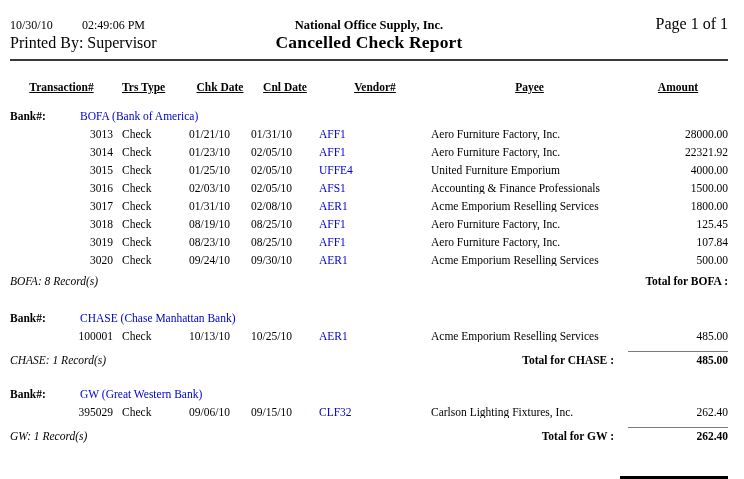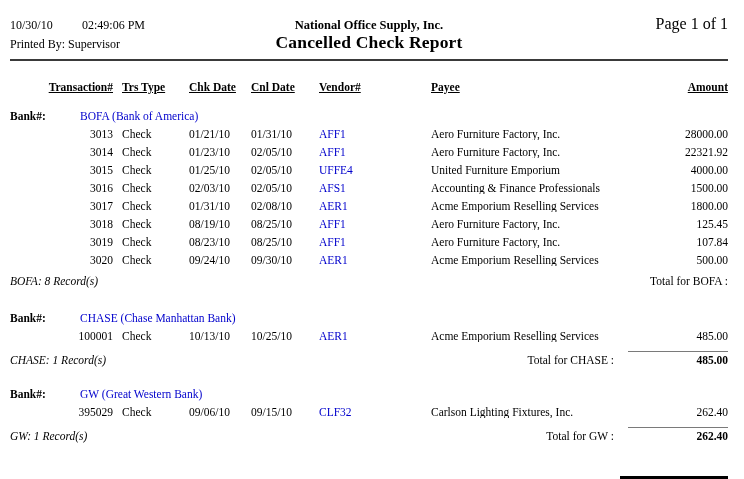--- a/index.html
+++ b/index.html
@@ -11,28 +11,28 @@
   }
   .page { position: relative; width: 744px; height: 479px; padding: 15px 16px 0 10px; }
 
   
   .hdr-line1 { display: flex; align-items: baseline; font-size: 12px; height: 17px; }
   .hdr-date { width: 72px; }
   .hdr-time { width: 110px; }
   .hdr-company { flex: 1; text-align: center; font-weight: bold; font-size: 12.5px; }
   .hdr-page { width: 182px; text-align: right; font-size: 16px; }
   .hdr-line2 { display: flex; align-items: baseline; height: 22px; }
-  .hdr-printedby { width: 182px; font-size: 12px; }
+  .hdr-printedby { width: 182px; font-size: 16px; }
   .hdr-title { flex: 1; text-align: center; font-weight: bold; font-size: 17.5px; letter-spacing: 0.2px; }
   .hdr-spacer { width: 182px; }
   .hdr-rule { border-top: 2px solid #3a3a3a; margin-top: 5px; }
 
   
   .cols-row { display: flex; margin-top: 20px; font-size: 11.5px; font-weight: bold; height: 16px; }
-  .cols-row .c { text-decoration: underline; }
+  .cols-row .c { text-decoration: underline; text-align: center; }
   .row { display: flex; font-size: 11.5px; height: 18px; align-items: baseline; }
   .c { white-space: nowrap; overflow: hidden; }
   .c-txn    { width: 103px; text-align: right; }
   .c-type   { width: 76px;  padding-left: 9px; }
   .c-chk    { width: 62px; }
   .c-cnl    { width: 68px; }
   .c-vendor { width: 112px; }
   .c-payee  { flex: 1; }
   .c-amount { width: 100px; text-align: right; }
   .cols-row .c-type { text-align: left; }
@@ -42,21 +42,21 @@
 
   .bank-row { display: flex; font-size: 11.5px; height: 16px; margin-top: 15px; align-items: baseline; }
   .bank-label { width: 70px; font-weight: bold; }
 
   .first-bank { margin-top: 13px; }
   .rows-block { margin-top: 2px; }
 
   .total-row { display: flex; align-items: baseline; font-size: 11.5px; margin-top: 3px; height: 22px; }
   .record-count { font-style: italic; }
   .spacer { flex: 1; }
-  .total-label { font-weight: normal; }
+  .total-label { font-weight: bold; }
   .total-amount {
     width: 100px; margin-left: 14px; text-align: right; font-weight: bold;
     border-top: 1px solid #7a7a7a; padding-top: 2px;
   }
 
   .report-total-row { margin-top: 27px; height: 30px; }
   .report-total-amount {
     width: 108px; margin-left: 14px; text-align: right; font-weight: bold;
     border-top: 3px solid #000; border-bottom: 4px double #000; padding: 2px 1px 2px 0;
   }

